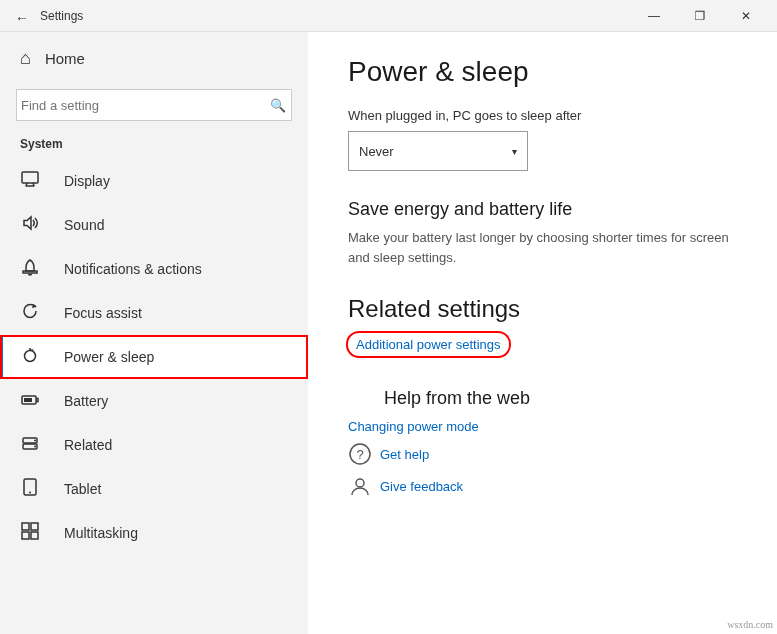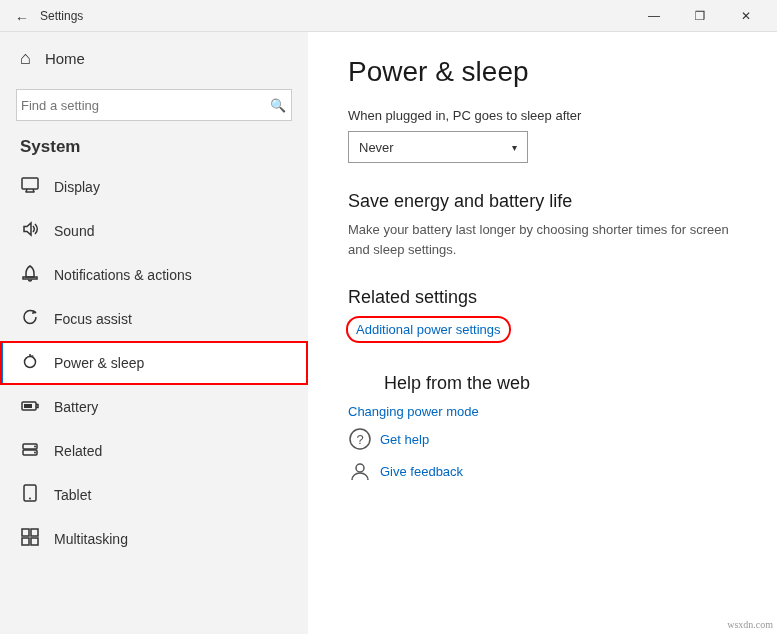--- a/index.html
+++ b/index.html
@@ -99,30 +99,30 @@
       outline: none;
       font-size: 13px;
       background: transparent;
       color: #333;
     }
     .search-icon {
       font-size: 13px;
       color: #555;
     }
     .sidebar-section-title {
-      font-size: 17px;
+      font-size: 12px;
       font-weight: 700;
       color: #333;
       padding: 4px 20px 8px 20px;
     }
     .sidebar-item {
       display: flex;
       align-items: center;
       padding: 10px 20px;
-      gap: 14px;
+      gap: 24px;
       cursor: pointer;
       height: 44px;
     }
     .sidebar-item.active {
       background: #fff;
       border-left: 3px solid #0078d7;
       padding-left: 17px;
       outline: 2px solid #ff0000;
       outline-offset: -2px;
     }
@@ -153,21 +153,21 @@
     }
     .section-label {
       font-size: 13px;
       color: #333;
       margin-bottom: 8px;
     }
     .dropdown {
       display: flex;
       align-items: center;
       border: 1px solid #999;
-      height: 32px;
+      height: 40px;
       width: 180px;
       padding: 0 10px;
       background: #fff;
       cursor: pointer;
       justify-content: space-between;
       margin-bottom: 28px;
     }
     .dropdown-text {
       font-size: 13px;
       color: #333;
@@ -185,21 +185,21 @@
       color: #1a1a1a;
       margin-bottom: 8px;
     }
     .content-section-desc {
       font-size: 13px;
       color: #555;
       line-height: 1.5;
       margin-bottom: 8px;
     }
     .related-settings-title {
-      font-size: 18px;
+      font-size: 24px;
       font-weight: 400;
       color: #1a1a1a;
       margin-bottom: 10px;
     }
     .related-link {
       display: inline-block;
       font-size: 13px;
       color: #0067c0;
       cursor: pointer;
       text-decoration: none;

